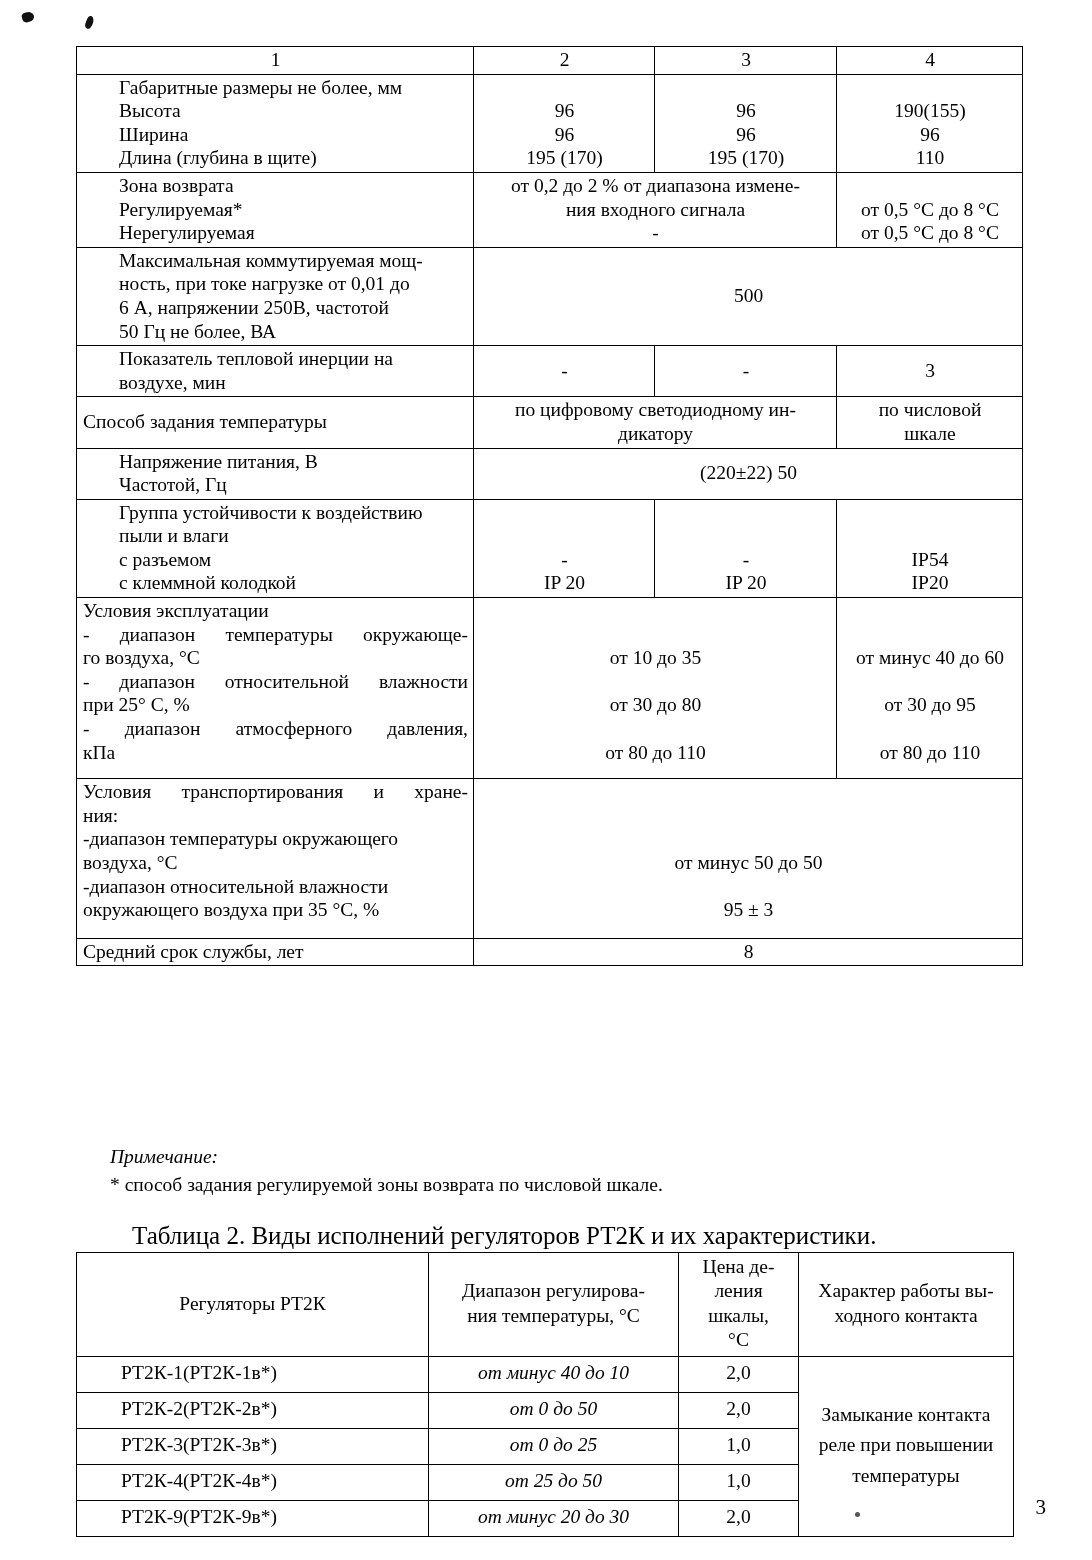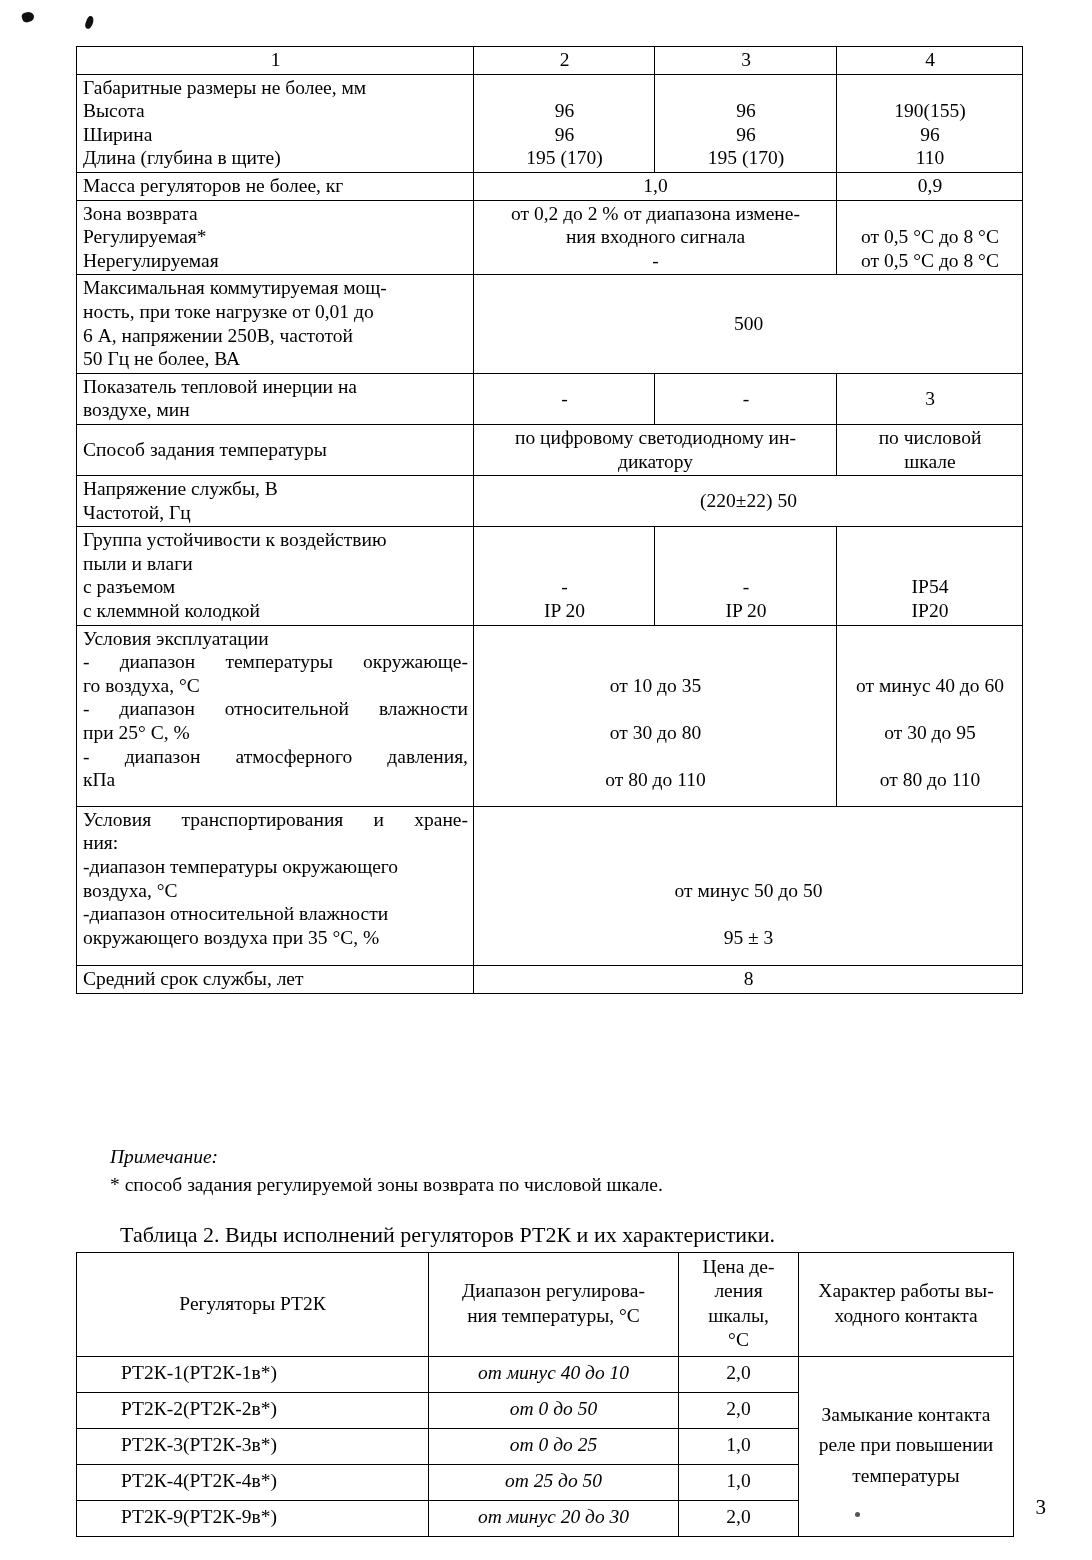--- a/index.html
+++ b/index.html
@@ -51,43 +51,43 @@
     top: 46px;
     width: 946px;
   }
   .c-mid   { vertical-align: middle !important; }
   .c-ctr   { text-align: center; }
   .c-just-all { text-align: justify; text-align-last: justify; }
 
   .hdr td { text-align: center; vertical-align: middle !important; padding: 3px 4px 4px; }
 
   .lbl-block { }
-  .lbl-block div { white-space: nowrap; }
+  .lbl-block div { white-space: nowrap; margin-left: 36px; }
 
   .val-lines { text-align: center; margin-top: 20px; }
   .val-lines div { }
 
   .spacer-line { visibility: hidden; }
 
   
   #note {
     position: absolute;
     left: 110px;
     top: 1143px;
     width: 880px;
     font-size: 19.5px;
     line-height: 1.45;
   }
   #note .note-title { font-style: italic; }
 
   #table2-caption {
     position: absolute;
-    left: 120px;
+    left: 132px;
     top: 1222px;
-    font-size: 22px;
+    font-size: 25px;
   }
 
   
   #table2 {
     position: absolute;
     left: 76px;
     top: 1252px;
     width: 937px;
     border-collapse: collapse;
     table-layout: fixed;
@@ -170,25 +170,20 @@
         <div>195 (170)</div>
       </td>
       <td class="val-lines">
         <div class="spacer-line">&nbsp;</div>
         <div>190(155)</div>
         <div>96</div>
         <div>110</div>
       </td>
     </tr>
 
-    <tr>
-      <td>Масса регуляторов не более, кг</td>
-      <td class="c-ctr c-mid" colspan="2">1,0</td>
-      <td class="c-ctr c-mid">0,9</td>
-    </tr>
 
     <tr>
       <td class="lbl-block">
         <div>Зона возврата</div>
         <div>Регулируемая*</div>
         <div>Нерегулируемая</div>
       </td>
       <td class="val-lines" colspan="2">
         <div>от 0,2 до 2 % от диапазона измене-</div>
         <div>ния входного сигнала</div>
@@ -229,21 +224,21 @@
         <div>дикатору</div>
       </td>
       <td class="val-lines">
         <div>по числовой</div>
         <div>шкале</div>
       </td>
     </tr>
 
     <tr>
       <td class="lbl-block">
-        <div>Напряжение службы, В</div>
+        <div>Напряжение питания, В</div>
         <div>Частотой, Гц</div>
       </td>
       <td class="c-ctr c-mid" colspan="3">(220±22) 50</td>
     </tr>
 
     <tr>
       <td class="lbl-block">
         <div>Группа устойчивости к воздействию</div>
         <div>пыли и влаги</div>
         <div>с разъемом</div>

